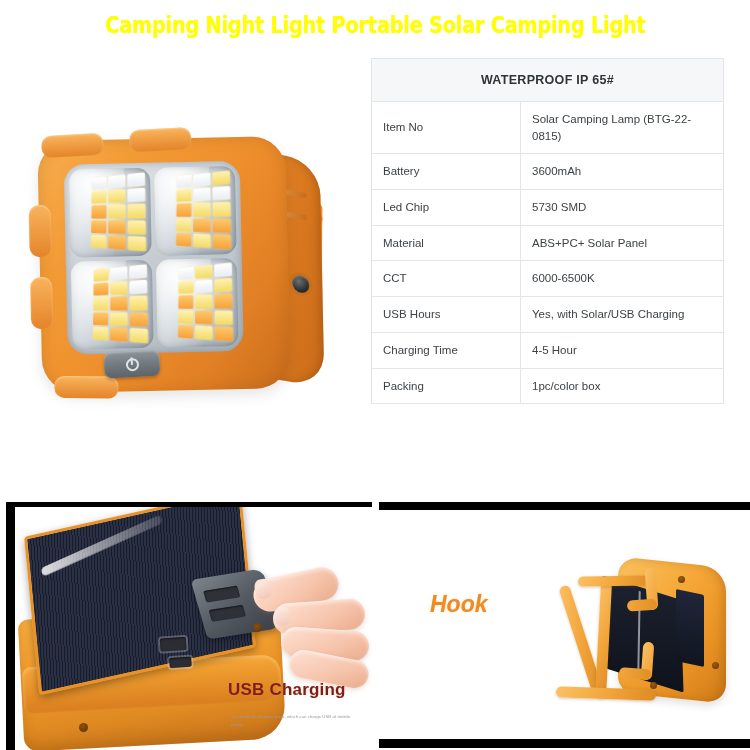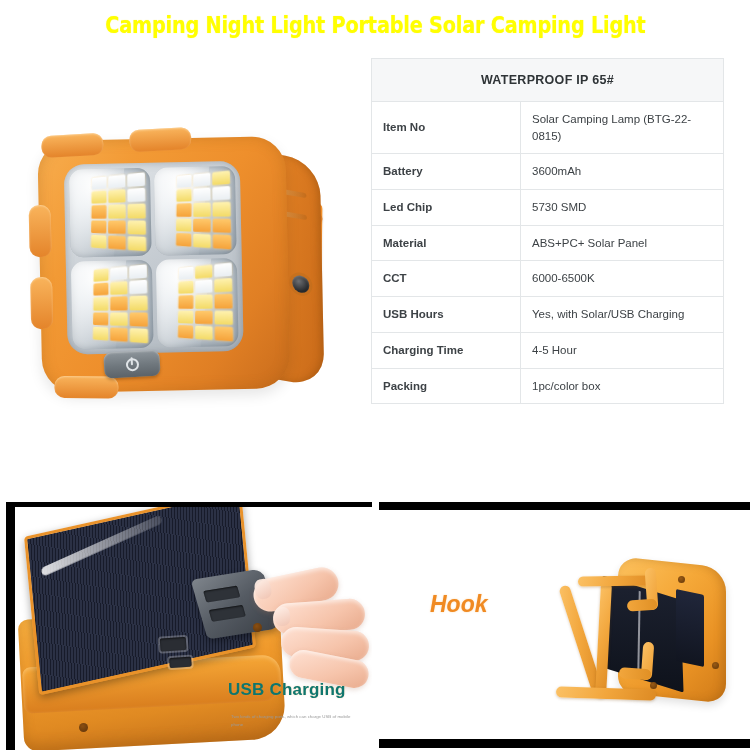--- a/index.html
+++ b/index.html
@@ -136,21 +136,21 @@
     font-size:11.5px;color:#3d4246;background:#ffffff;
   }
   .spec-table td{
     border:1px solid #e3e6e8;
     padding:9px 11px;vertical-align:middle;line-height:1.45;
   }
   .spec-table .hdr{
     background:#f6f7f8;text-align:center;font-weight:bold;
     font-size:12.5px;color:#2f3437;padding:12px 8px;letter-spacing:.3px;
   }
-  .spec-table .k{width:126px;color:#3d4246;font-weight:bold;}
+  .spec-table .k{width:126px;color:#3d4246;}
   .spec-table .v{color:#3d4246;}
 
   
   .panel-left{
     position:absolute;left:6px;top:502px;width:366px;height:248px;
     background:#ffffff;overflow:hidden;
     border-left:9px solid #000000;border-top:5px solid #000000;
     box-sizing:border-box;
   }
   .panel-right{
@@ -229,21 +229,21 @@
   .f4{left:30px;top:102px;width:80px;height:28px;transform:rotate(11deg);}
   .nail{
     position:absolute;border-radius:40%;
     background:linear-gradient(160deg,#fff1ea,#f0c4b2);
     opacity:.95;
   }
   .n1{left:-4px;top:26px;width:16px;height:20px;transform:rotate(-12deg);}
   .n2{left:16px;top:54px;width:15px;height:19px;transform:rotate(-4deg);}
   .usb-title{
     position:absolute;left:228px;top:680px;width:160px;
-    color:#0f766e;font-weight:bold;font-size:17px;letter-spacing:.2px;
+    color:#7f1d1d;font-weight:bold;font-size:17px;letter-spacing:.2px;
     text-shadow:0 0 2px rgba(245,160,60,.35);
   }
   .usb-sub{
     position:absolute;left:231px;top:713px;width:122px;
     color:#9a9a9a;font-size:4.4px;line-height:1.75;
     filter:blur(.35px);
   }
 
   
   .hook-label{

